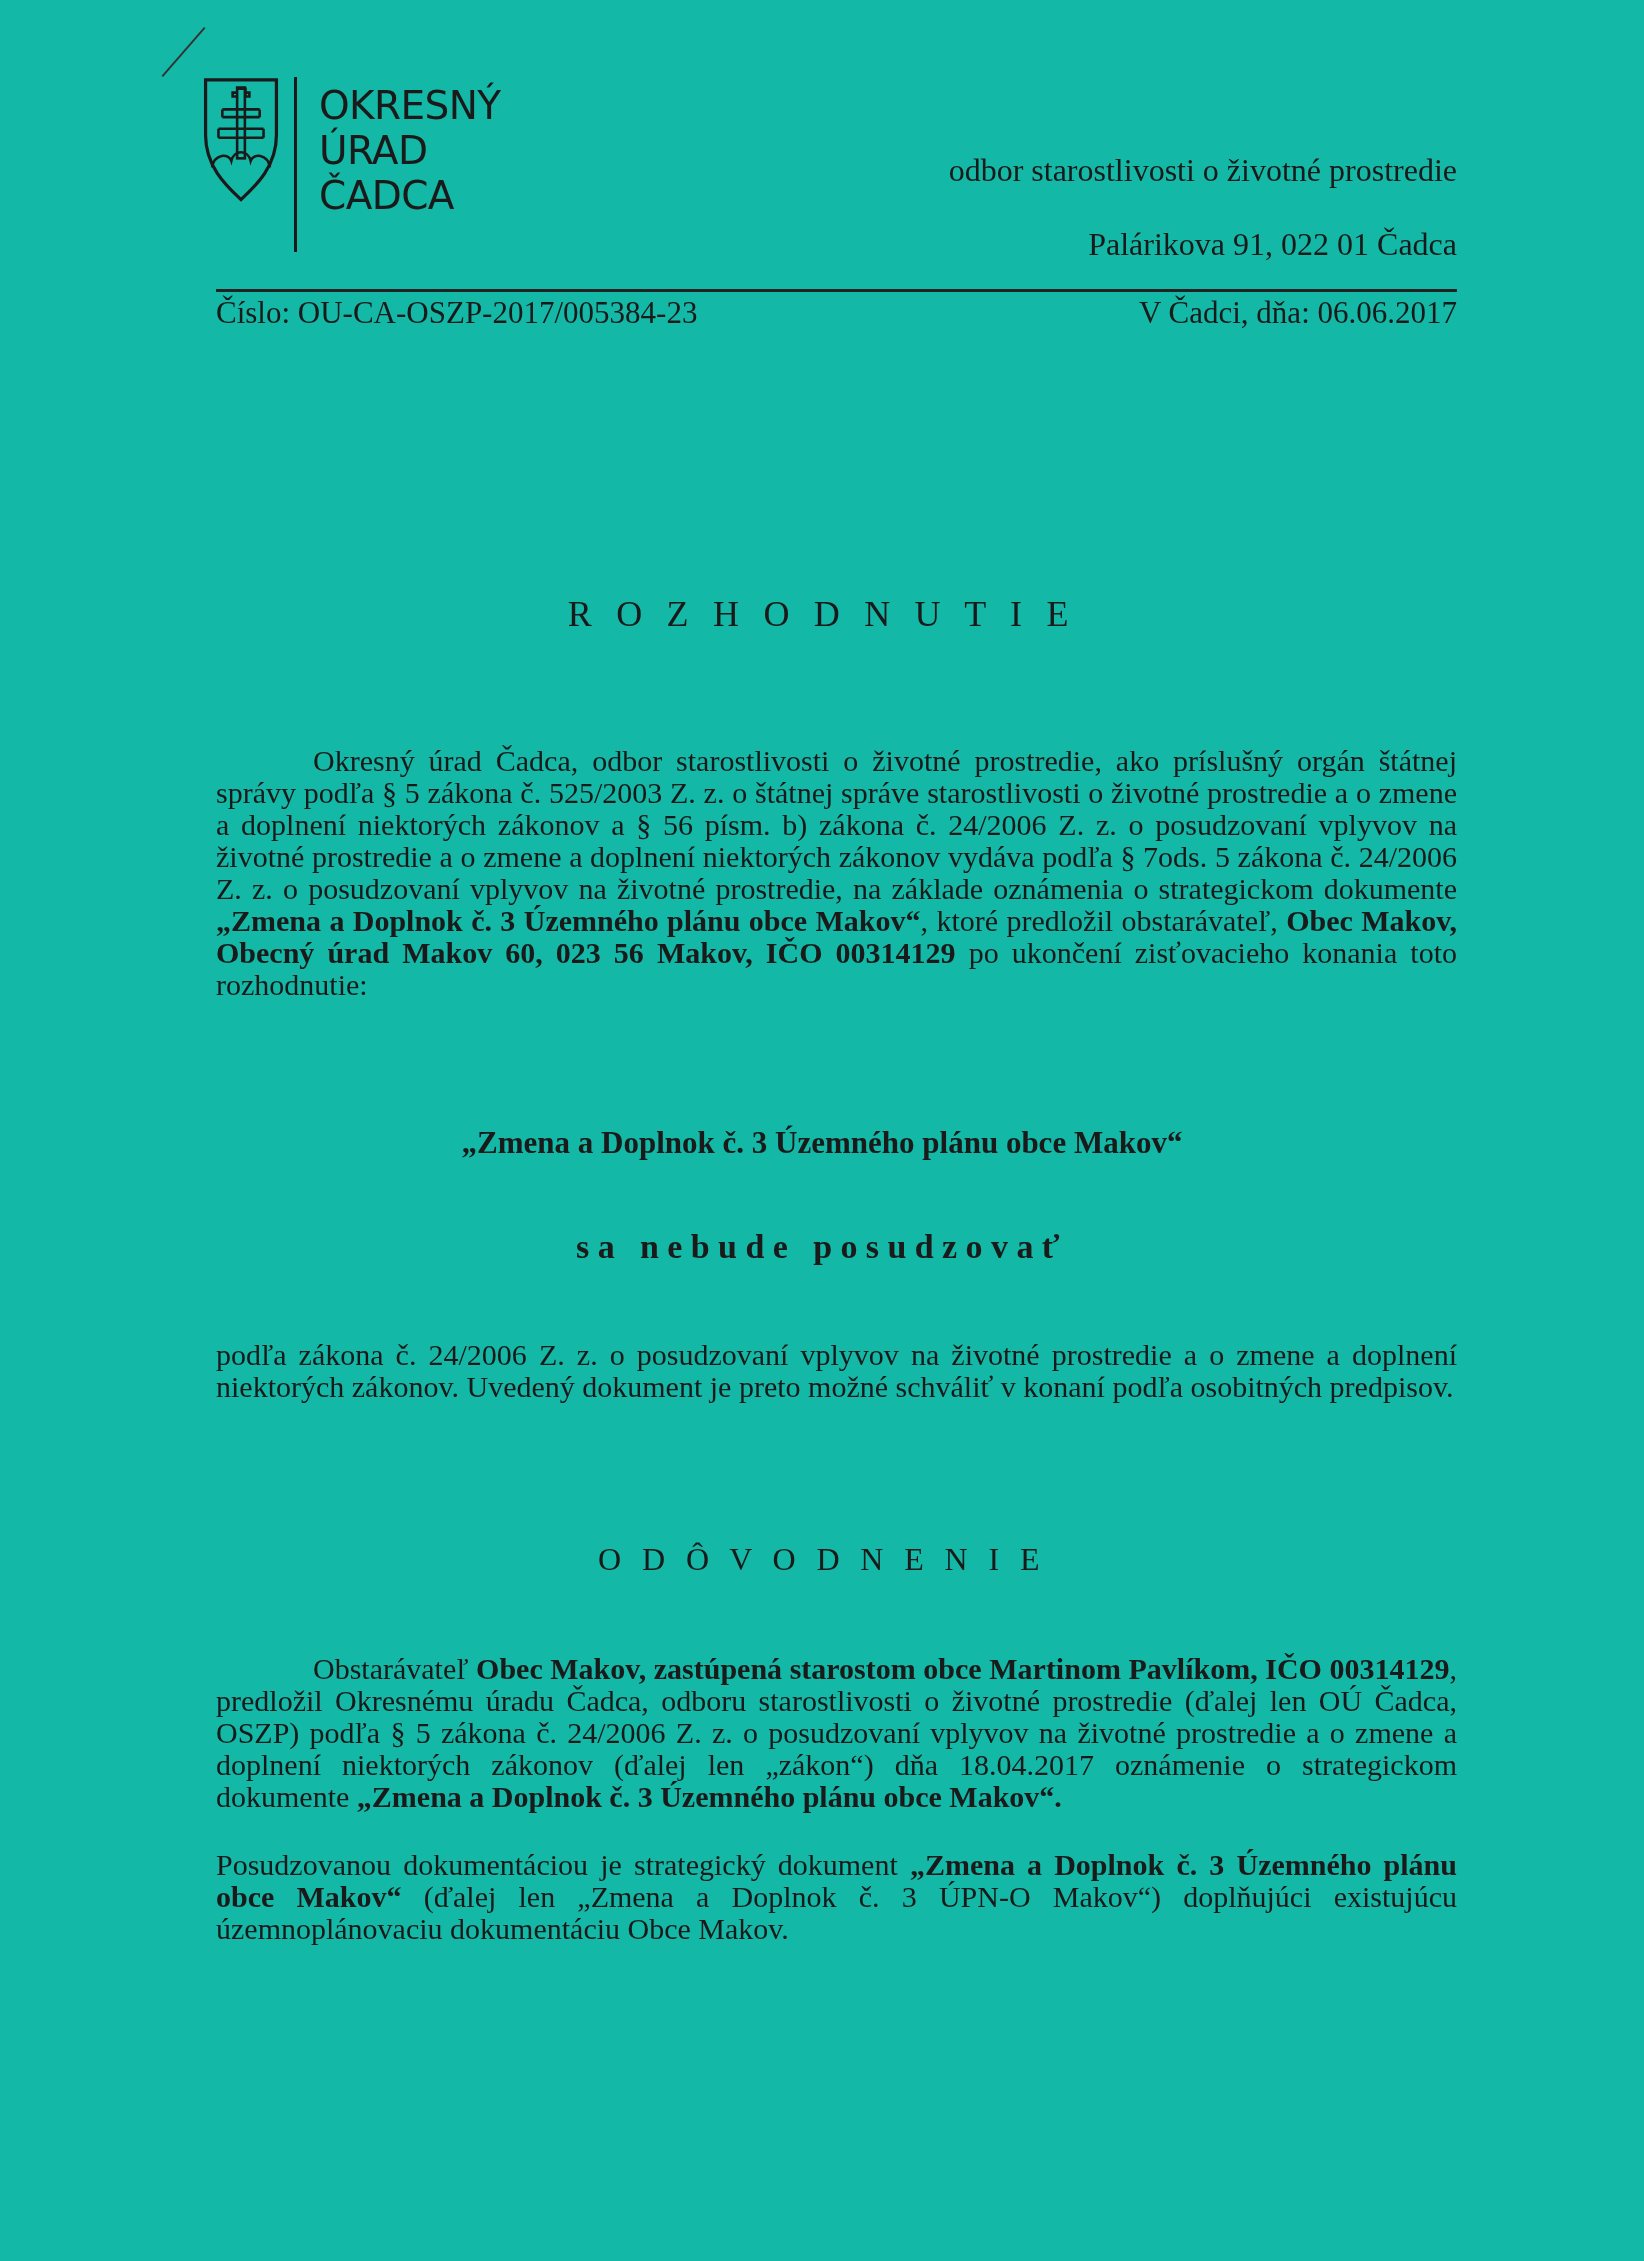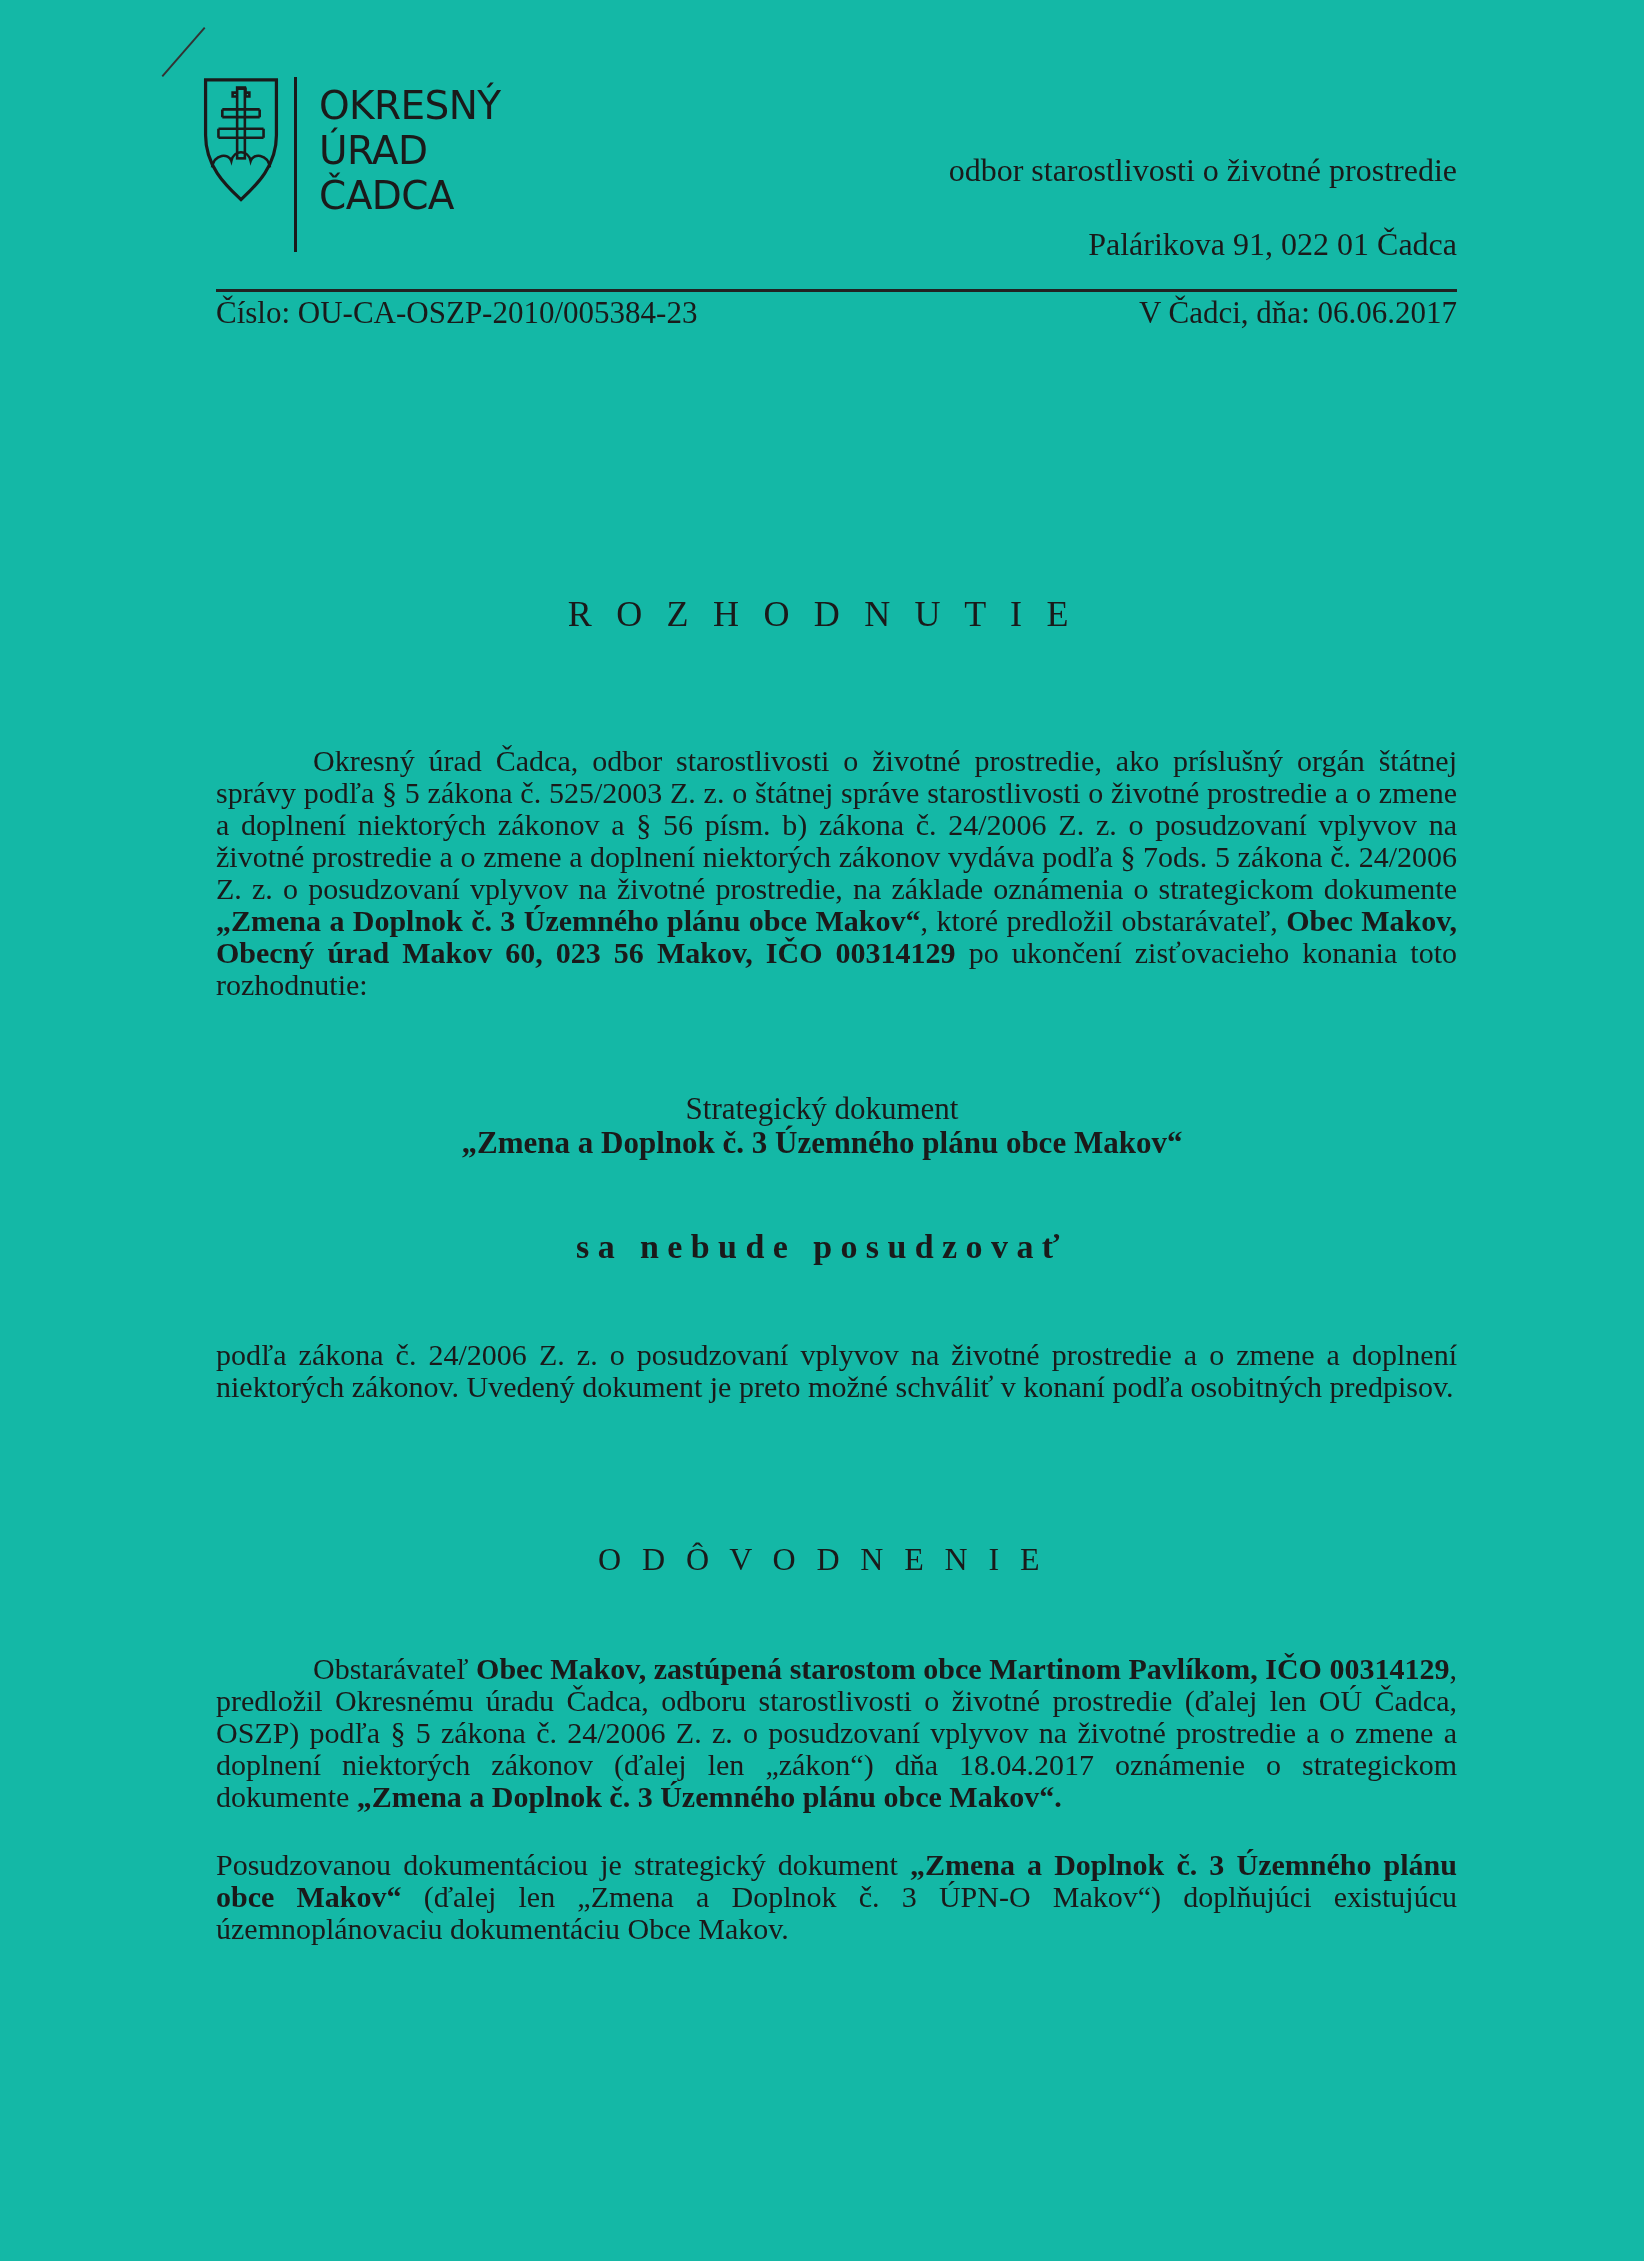--- a/index.html
+++ b/index.html
@@ -57,28 +57,27 @@
   <div class="office-name">
     <div>OKRESNÝ</div>
     <div>ÚRAD</div>
     <div>ČADCA</div>
   </div>
 
   <div class="dept">odbor starostlivosti o životné prostredie</div>
   <div class="address">Palárikova 91, 022 01  Čadca</div>
 
   <div class="hr"></div>
-  <div class="ref-no">Číslo: OU-CA-OSZP-2010/005384-23</div>
+  <div class="ref-no">Číslo: OU-CA-OSZP-2017/005384-23</div>
   <div class="ref-date">V Čadci, dňa: 06.06.2017</div>
 
   <div class="title t-rozh">R O Z H O D N U T I E</div>
 
   <div class="para p1"><span>Okresný úrad Čadca, odbor starostlivosti o životné prostredie, ako príslušný orgán štátnej správy podľa § 5 zákona č. 525/2003 Z. z. o štátnej správe starostlivosti o životné prostredie a o zmene a doplnení niektorých zákonov a § 56 písm. b) zákona č. 24/2006 Z. z. o posudzovaní vplyvov na životné prostredie a o zmene a doplnení niektorých zákonov vydáva podľa § 7ods. 5 zákona č. 24/2006 Z. z. o posudzovaní vplyvov na životné prostredie, na základe oznámenia o strategickom dokumente </span><b>„Zmena a Doplnok č. 3 Územného plánu obce Makov“</b><span>, ktoré predložil obstarávateľ, </span><b>Obec Makov, Obecný úrad Makov 60, 023 56 Makov, IČO 00314129</b><span> po ukončení zisťovacieho konania toto rozhodnutie:</span></div>
 
-  <div class="center-line sd-label">Strategický dokument</div>
   <div class="center-line sd-name">„Zmena a Doplnok č. 3 Územného plánu obce Makov“</div>
   <div class="center-line verdict">sa  nebude  posudzovať</div>
 
   <div class="para p2">podľa zákona č. 24/2006 Z. z. o posudzovaní vplyvov na životné prostredie a o zmene a doplnení niektorých zákonov. Uvedený dokument je preto možné schváliť v konaní podľa osobitných predpisov.</div>
 
   <div class="title t-odov">O D Ô V O D N E N I E</div>
 
   <div class="para p3"><span>Obstarávateľ </span><b>Obec Makov, zastúpená starostom obce Martinom Pavlíkom, IČO 00314129</b><span>, predložil Okresnému úradu Čadca, odboru starostlivosti o životné prostredie (ďalej len OÚ Čadca, OSZP) podľa § 5 zákona č. 24/2006 Z. z. o posudzovaní vplyvov na životné prostredie a o zmene a doplnení niektorých zákonov (ďalej len „zákon“) dňa 18.04.2017 oznámenie o strategickom dokumente </span><b>„Zmena a Doplnok č. 3 Územného plánu obce Makov“.</b></div>
 
   <div class="para p4"><span>Posudzovanou dokumentáciou je strategický dokument </span><b>„Zmena a Doplnok č. 3 Územného plánu obce Makov“</b><span> (ďalej len „Zmena a Doplnok č. 3 ÚPN-O Makov“) doplňujúci existujúcu územnoplánovaciu dokumentáciu Obce Makov.</span></div>

